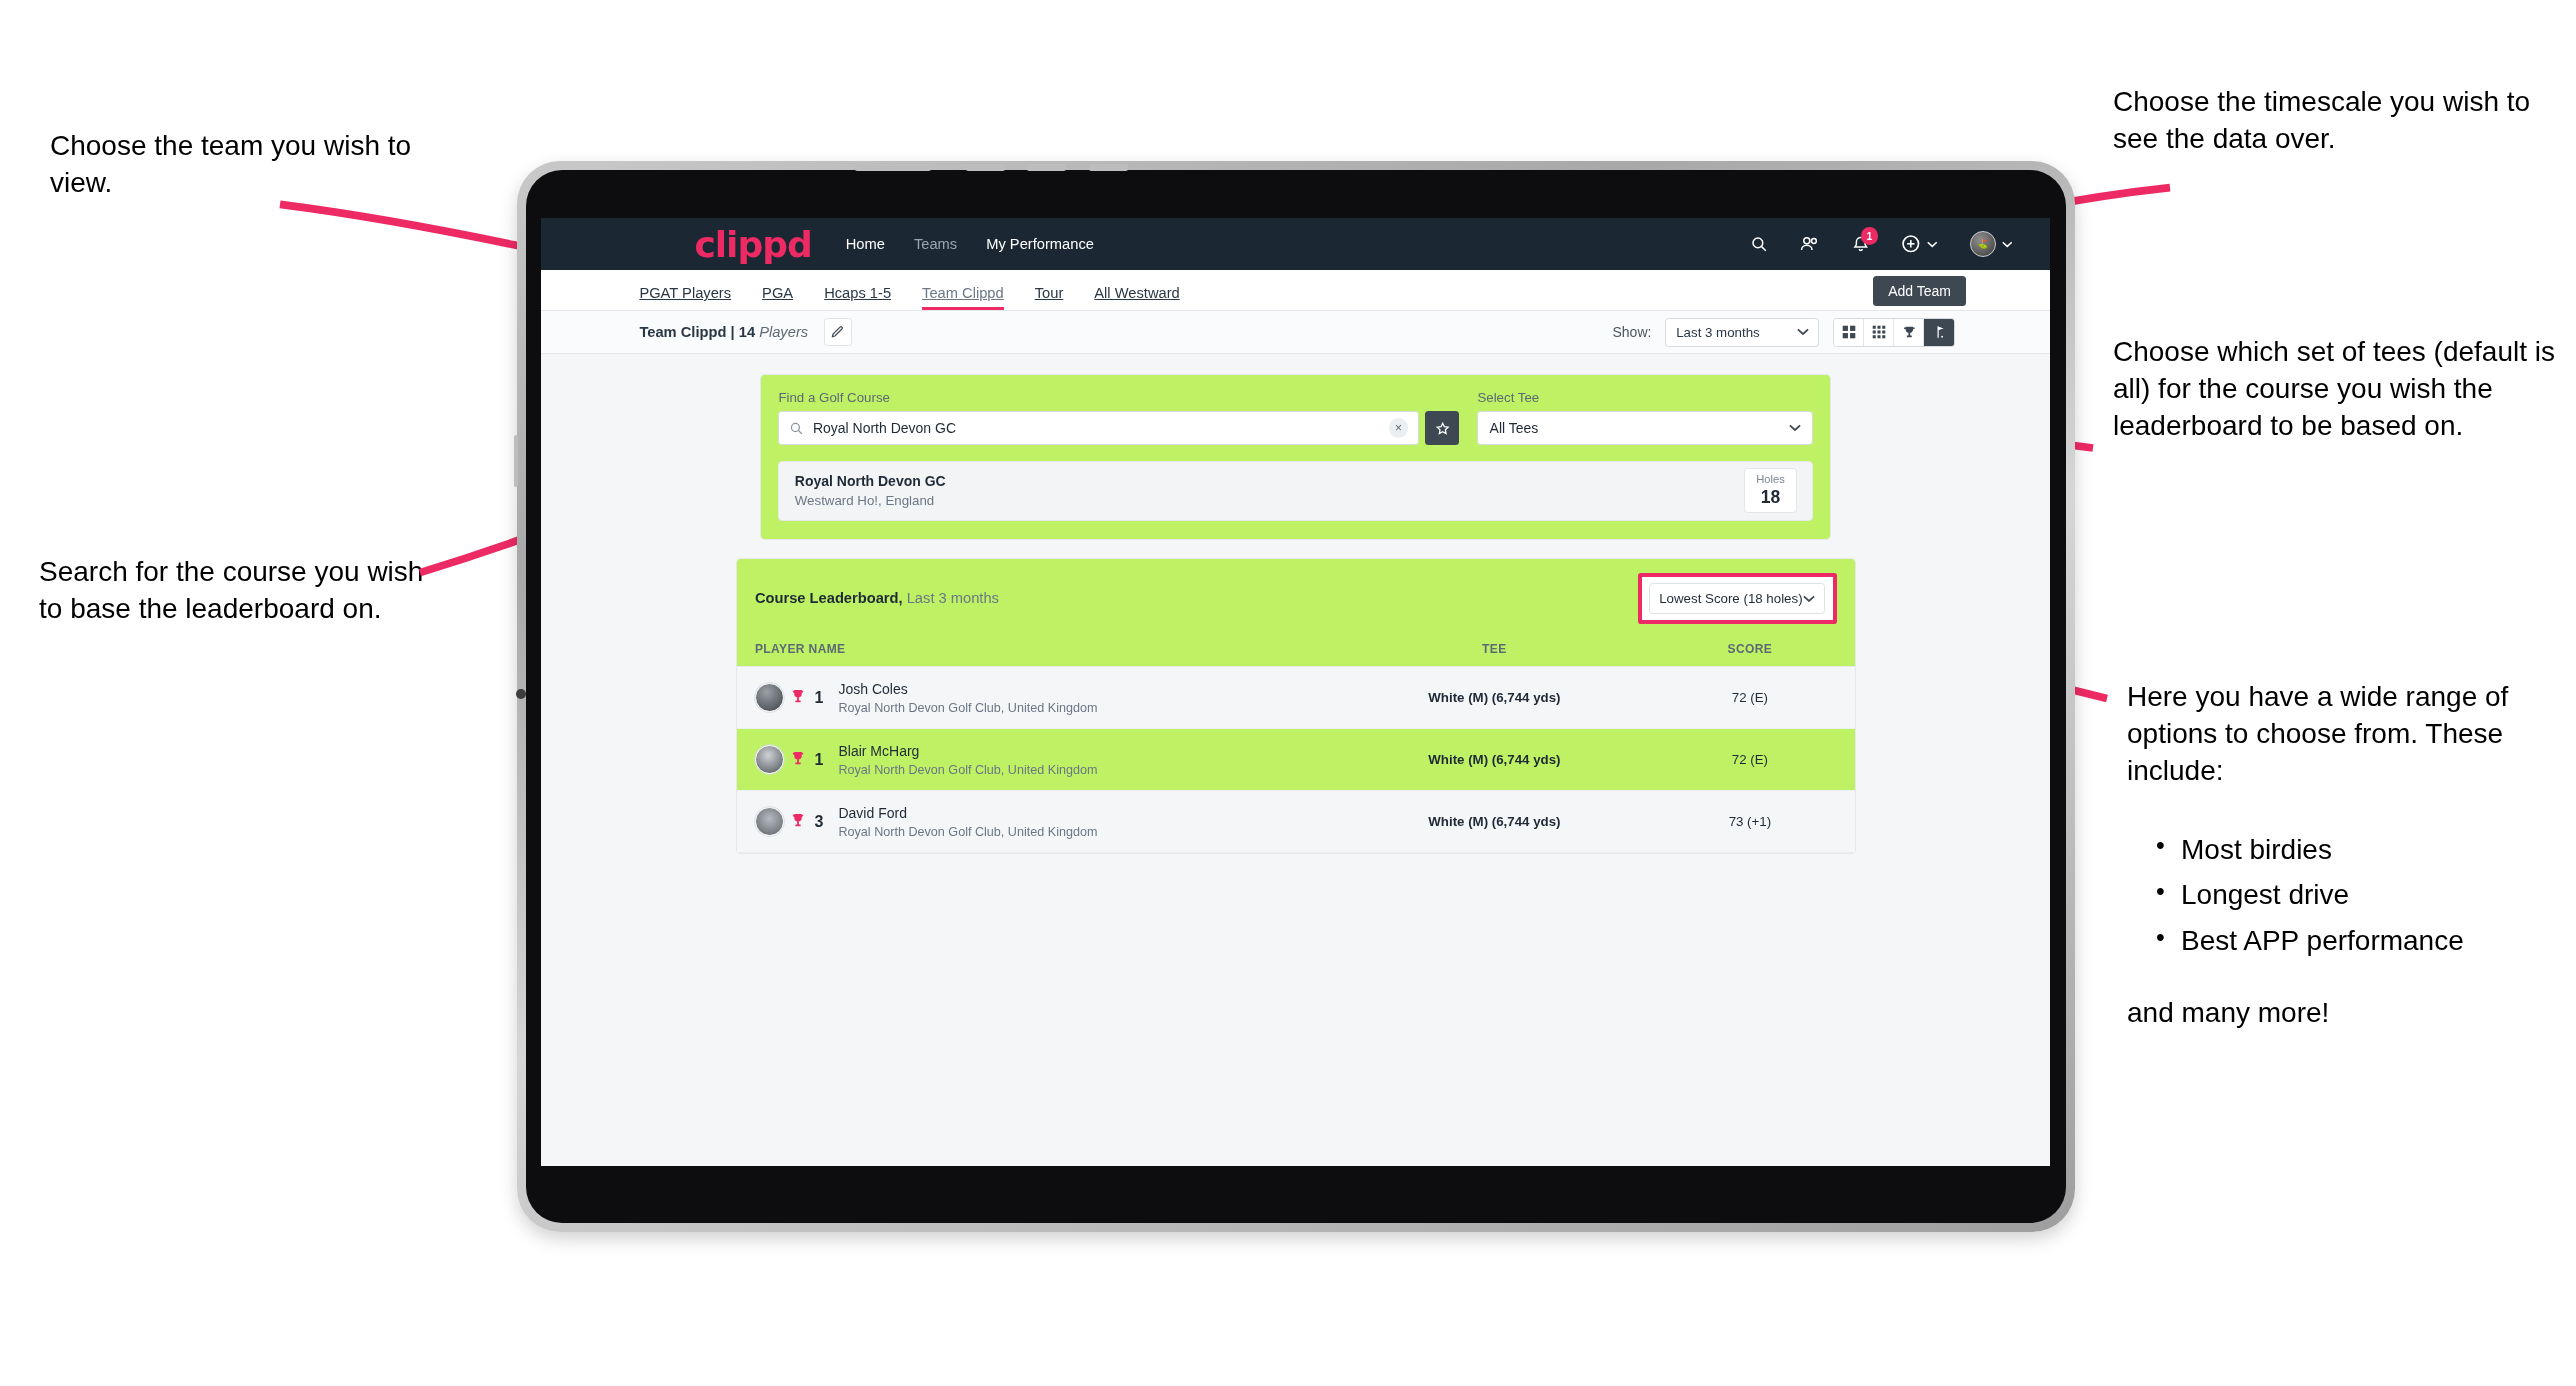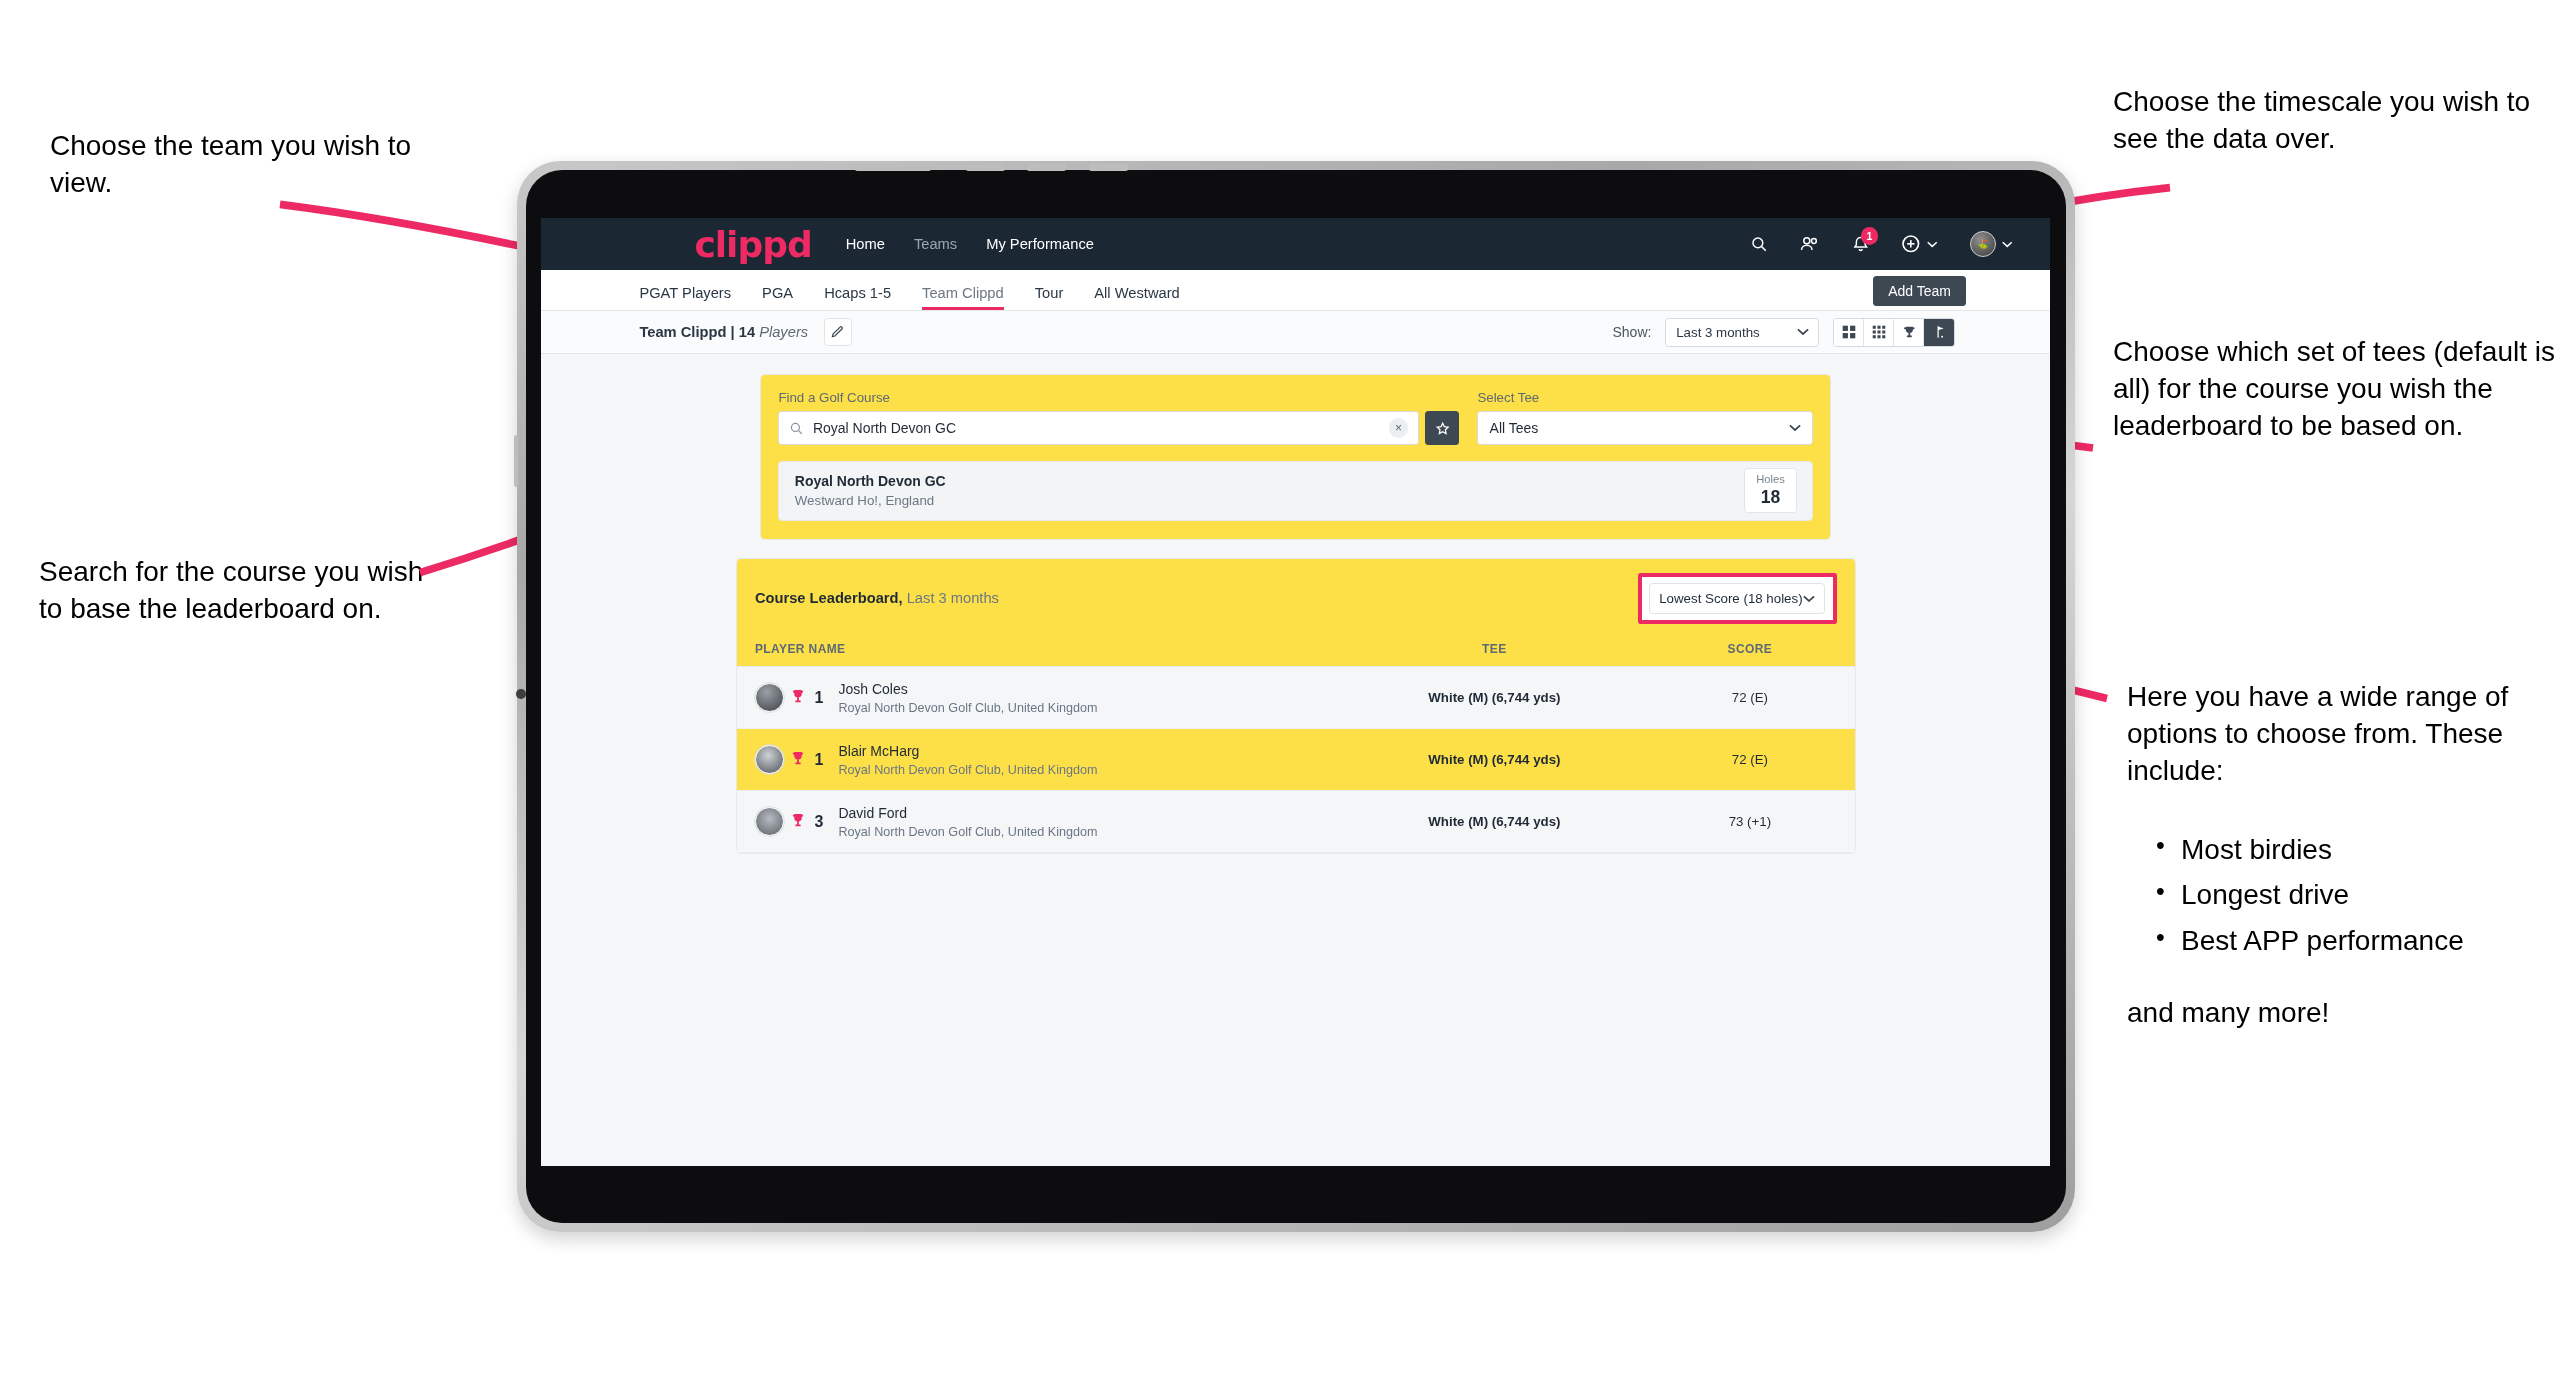--- a/index.html
+++ b/index.html
@@ -98,21 +98,21 @@
 
   
   .tabstrip {
     height: 41px; background: #ffffff;
     display: flex; align-items: flex-end; gap: 31px;
     padding: 0 0 0 98px; border-bottom: 0.7px solid #e3e7ea;
     position: relative;
   }
   .tab {
     font-size: 14.7px; color: #2a3744; padding-bottom: 9px;
-    position: relative; white-space: nowrap;
+    position: relative; white-space: nowrap; text-decoration: underline;
   }
   .tab.dim { color: #6b7785; }
   .tab.active:after {
     content: ""; position: absolute; left: 0; right: 0; bottom: 0;
     height: 3.5px; background: #ee2a64;
   }
   .addteam {
     position: absolute; right: 84px; top: 6.3px;
     background: #3d4853; color: #ffffff; font-size: 14px;
     padding: 7px 15.4px; border-radius: 3.5px; white-space: nowrap;
@@ -147,21 +147,21 @@
     display: flex; align-items: center; justify-content: center;
     border-right: 0.7px solid #e1e5e9;
   }
   .viewbtn:last-child { border-right: none; }
   .viewbtn.active { background: #3d4853; }
 
   
   .content { padding: 19.6px 0 0 0; display: flex; flex-direction: column; align-items: center; }
 
   .panel {
-    width: 1071px; background: #fde047;
+    width: 1071px; background: #bef264;
     border: 0.7px solid #e6e9ec; border-radius: 4.9px;
   }
   .searchpanel { padding: 15.4px 17px 18px 17px; }
   .searchrow { display: flex; gap: 18px; }
   .fieldcol.grow { flex: 1; }
   .fieldcol.tee  { width: 336px; }
   .flabel { font-size: 13.3px; color: #5d6974; margin-bottom: 6.3px; }
   .searchbox-wrap { display: flex; gap: 6.3px; }
   .searchbox {
     flex: 1; height: 34px; background: #ffffff;

